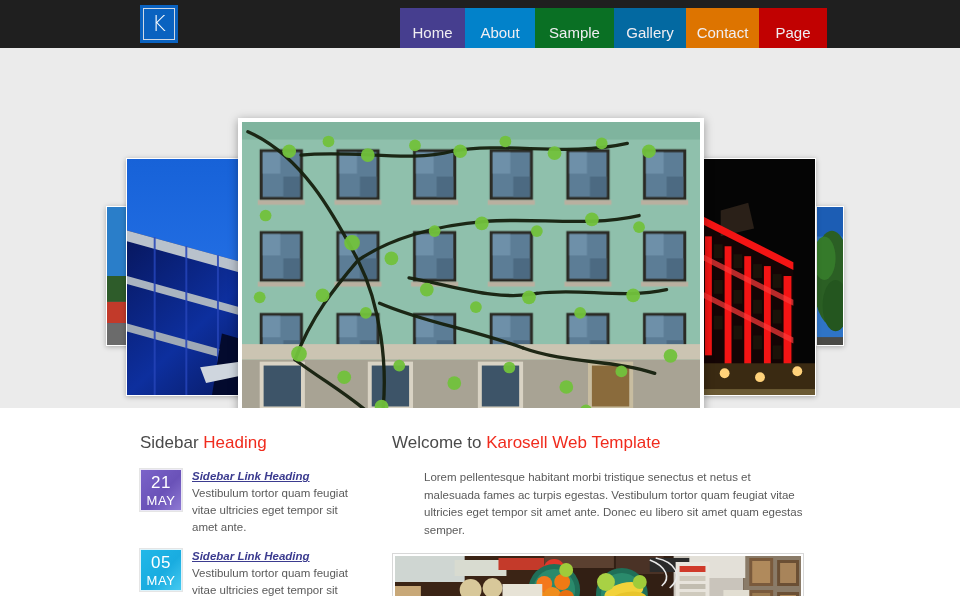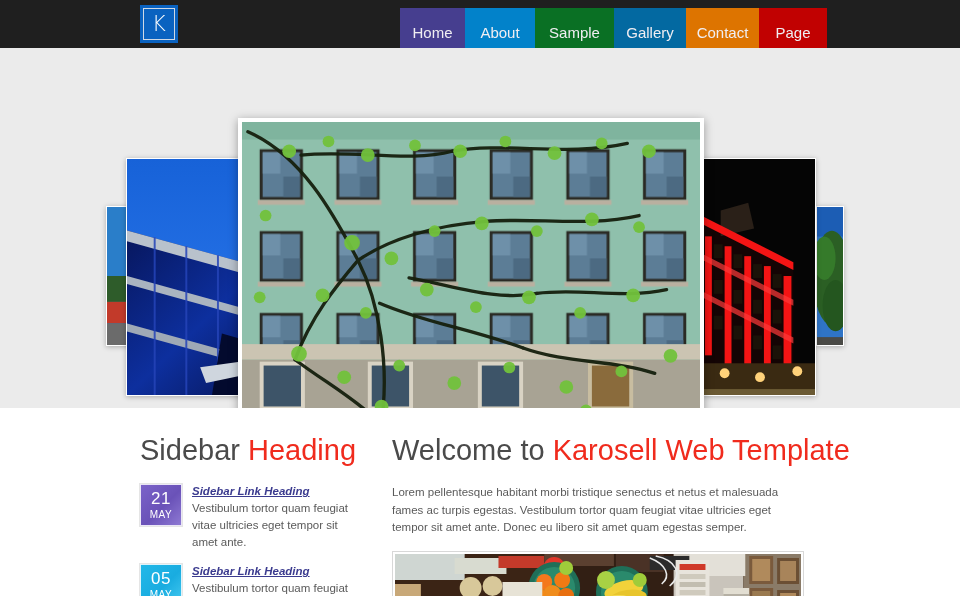--- a/index.html
+++ b/index.html
@@ -132,21 +132,21 @@
     width: 220px;
   }
   .main-col {
     position: absolute;
     left: 392px;
     top: 24px;
     width: 418px;
   }
 
   .heading {
-    font-size: 29px;
+    font-size: 17px;
     font-weight: 300;
     color: #4a4a4a;
     line-height: 1.25;
     white-space: nowrap;
     margin-bottom: 16px;
   }
   .heading .accent { color: #f02b1d; }
 
   .side-item {
     display: flex;
@@ -167,21 +167,21 @@
     color: #ffffff;
     margin-right: 10px;
   }
   .date-badge .d {
     font-size: 17px;
     font-weight: 300;
     line-height: 1;
     letter-spacing: 0.5px;
   }
   .date-badge .m {
-    font-size: 10px;
+    font-size: 13px;
     font-weight: 400;
     line-height: 1;
     margin-top: 3px;
     letter-spacing: 0.6px;
   }
   .badge-purple { background: linear-gradient(135deg, #7b63c9 0%, #6a52b8 55%, #8e79d3 100%); }
   .badge-cyan   { background: linear-gradient(135deg, #21b8e8 0%, #19ace0 55%, #45c9f0 100%); }
 
   .side-body { padding-top: 1px; }
   .side-link {
@@ -199,20 +199,21 @@
     font-size: 11.5px;
     color: #5a5a5a;
     line-height: 1.45;
   }
 
   .body-text {
     font-size: 11.5px;
     color: #5a5a5a;
     line-height: 1.52;
     margin-bottom: 14px;
+    margin-left: 32px;
   }
 
   .photo-frame {
     width: 412px;
     height: 70px;
     border: 1px solid #d8d8d8;
     padding: 2px;
     background: #ffffff;
     overflow: hidden;
   }

